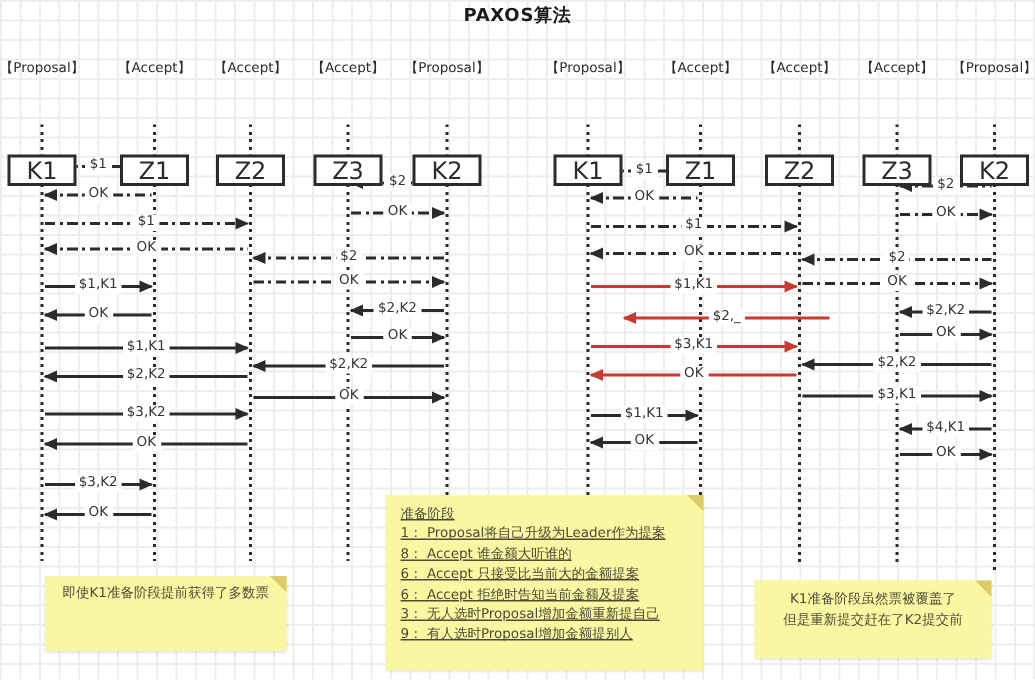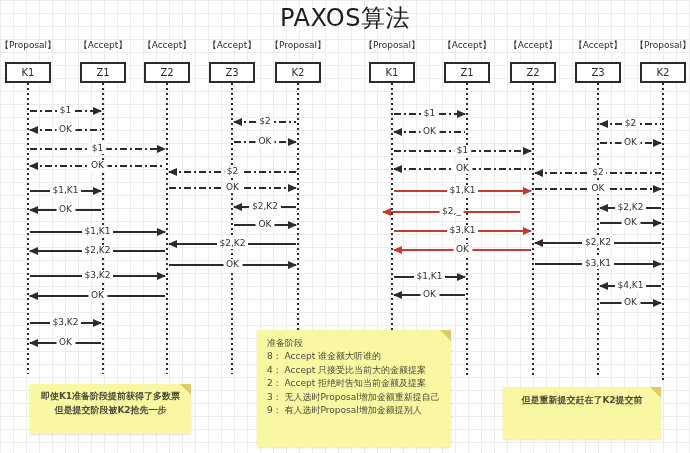--- a/index.html
+++ b/index.html
@@ -7,30 +7,30 @@
     position:relative;width:690px;height:453px;overflow:hidden;
     font-family:"DejaVu Sans","Liberation Sans",sans-serif;
     background-color:#ffffff;
     background-image:
       linear-gradient(#ededed 1px, transparent 1px),
       linear-gradient(90deg, #ededed 1px, transparent 1px);
     background-size:13px 13px;
   }
   #title{
     position:absolute;top:2px;left:0;right:0;text-align:center;
-    font-size:24px;font-weight:normal;color:#1c1c1c;letter-spacing:.5px;z-index:5;
+    font-size:12px;font-weight:bold;color:#1c1c1c;letter-spacing:.5px;z-index:5;
   }
   .arole{
     position:absolute;width:90px;text-align:center;font-size:9px;
     color:#2b2b2b;z-index:3;white-space:nowrap;
   }
   .abox{
     position:absolute;width:42px;height:17px;border:2px solid #2b2b2b;background:#fff;
     display:flex;align-items:center;justify-content:center;
-    font-size:10px;color:#2b2b2b;z-index:3;
+    font-size:16px;color:#2b2b2b;z-index:3;margin-top:41px;
   }
   .lifeline{
     position:absolute;width:2px;z-index:1;
     background-image:repeating-linear-gradient(to bottom,#2b2b2b 0 2px,transparent 2px 5px);
   }
   .msg{position:absolute;height:2px;z-index:2;}
   .msg .line{position:absolute;left:0;right:0;top:0;height:2px;}
   .msg .line.solid{background-color:var(--c);}
   .msg .line.dashdot{
     background-image:repeating-linear-gradient(to right,var(--c) 0 7px,transparent 7px 10px,var(--c) 10px 12px,transparent 12px 15px);
@@ -47,21 +47,21 @@
   .note{
     position:absolute;background:#faf7a3;color:#4d4b38;z-index:4;
     box-shadow:0 1px 2px rgba(0,0,0,.12);font-size:9px;box-sizing:border-box;
   }
   .note .fold{
     position:absolute;top:0;right:0;width:0;height:0;
     border-top:11px solid #dccb66;border-left:11px solid transparent;
   }
   .note .nline{line-height:13.4px;white-space:nowrap;}
   .note.center{text-align:center;}
-  .note.center .nline{line-height:14px;font-weight:bold;}
+  .note.center .nline{line-height:14px;}
 </style>
 </head>
 <body>
 
 <div id="canvas">
   <div id="title">PAXOS算法</div>
 <div class="arole" style="left: -17px; top: 39px;">【Proposal】</div>
     <div class="abox" style="left: 5px; top: 62px;">K1</div>
     <div class="lifeline" style="left: 27px; top: 83px; height: 291px;"></div>
     <div class="arole" style="left: 58px; top: 39px;">【Accept】</div>
@@ -234,21 +234,21 @@
     <div class="msg" style="left: 394px; top: 190px; width: 137px; --c: #c63a32;">
       <div class="line solid"></div>
       <div class="head right"></div>
       <div class="mlabel">$1,K1</div>
     </div>
     <div class="msg" style="left: 600px; top: 207px; width: 61px; --c: #2b2b2b;">
       <div class="line solid"></div>
       <div class="head left"></div>
       <div class="mlabel">$2,K2</div>
     </div>
-    <div class="msg" style="left: 383px; top: 211px; width: 137px; --c: #c63a32;">
+    <div class="msg" style="left: 416px; top: 211px; width: 137px; --c: #c63a32;">
       <div class="line solid"></div>
       <div class="head left"></div>
       <div class="mlabel">$2,_</div>
     </div>
     <div class="msg" style="left: 600px; top: 222px; width: 61px; --c: #2b2b2b;">
       <div class="line solid"></div>
       <div class="head right"></div>
       <div class="mlabel">OK</div>
     </div>
     <div class="msg" style="left: 394px; top: 230px; width: 137px; --c: #c63a32;">
@@ -287,28 +287,29 @@
       <div class="mlabel">OK</div>
     </div>
     <div class="msg" style="left: 600px; top: 302px; width: 61px; --c: #2b2b2b;">
       <div class="line solid"></div>
       <div class="head right"></div>
       <div class="mlabel">OK</div>
     </div>
     <div class="note center" style="left: 30px; top: 384px; width: 161px; min-height: 50px; padding: 5px 4px;">
       <div class="fold"></div>
       <div class="nline">即使K1准备阶段提前获得了多数票</div>
-      <div class="nline">但是提交阶段被K2抢先一步</div>
-    </div>
-    <div class="note" style="left: 257px; top: 330px; width: 194px; min-height: 117px; padding: 7px 10px;">
+    </div>
+    <div class="note" style="left: 257px; top: 330px; width: 212px; min-height: 117px; padding: 7px 10px; text-decoration: underline;">
       <div class="fold"></div>
       <div class="nline">准备阶段</div>
+      <div class="nline">1： Proposal将自己升级为Leader作为提案</div>
       <div class="nline">8： Accept 谁金额大听谁的</div>
-      <div class="nline">4： Accept 只接受比当前大的金额提案</div>
-      <div class="nline">2： Accept 拒绝时告知当前金额及提案</div>
+      <div class="nline">6： Accept 只接受比当前大的金额提案</div>
+      <div class="nline">6： Accept 拒绝时告知当前金额及提案</div>
       <div class="nline">3： 无人选时Proposal增加金额重新提自己</div>
       <div class="nline">9： 有人选时Proposal增加金额提别人</div>
     </div>
     <div class="note center" style="left: 503px; top: 387px; width: 158px; min-height: 52px; padding: 6px 4px;">
       <div class="fold"></div>
+      <div class="nline">K1准备阶段虽然票被覆盖了</div>
       <div class="nline">但是重新提交赶在了K2提交前</div>
     </div>
   </div>
 
 </body></html>

